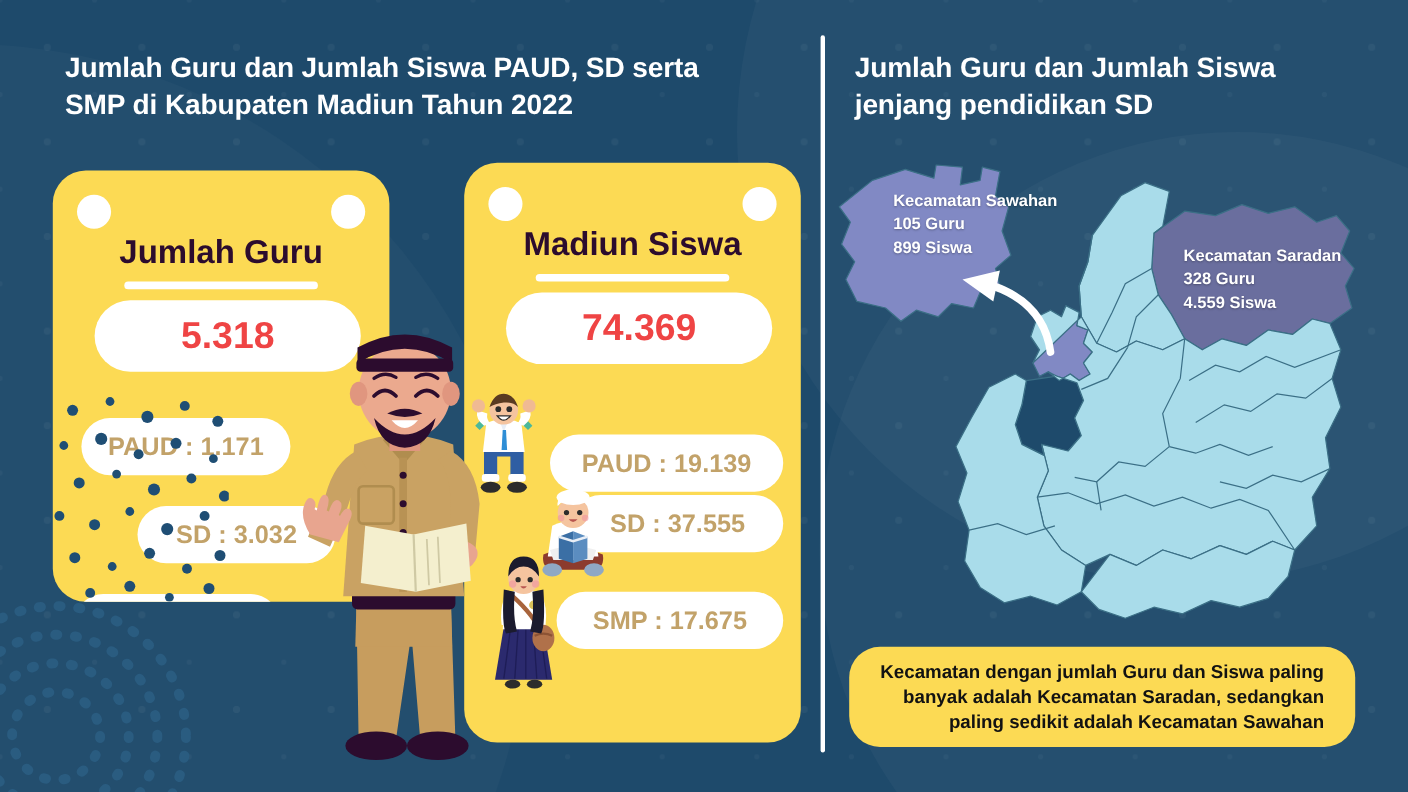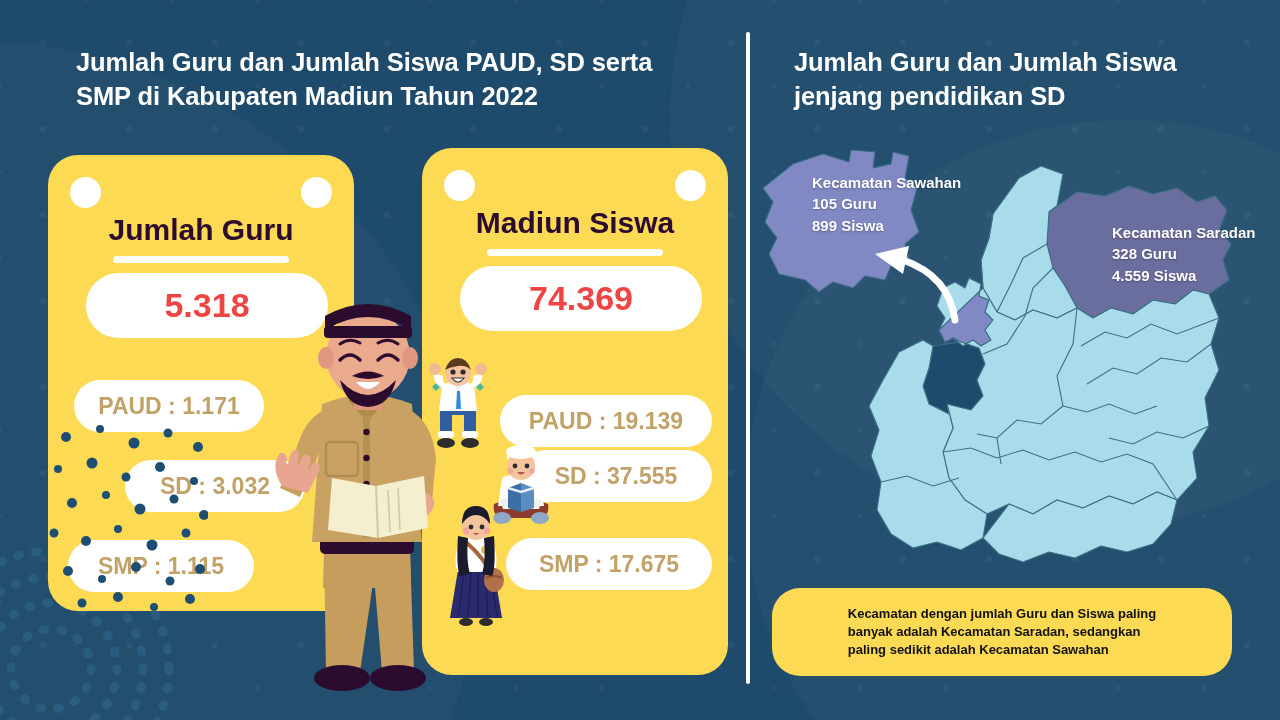--- a/index.html
+++ b/index.html
@@ -37,21 +37,21 @@
     width: 760px; height: 760px; border-radius: 50%;
     background: rgba(255,255,255,0.030);
     pointer-events: none;
   }
   #corner-rings {
     position: absolute; left: -74px; bottom: -74px;
     width: 250px; height: 250px; pointer-events: none;
   }
 
   
-  .head-row { position: absolute; display: flex; align-items: center; gap: 17px; }
+  .head-row { position: absolute; display: flex; align-items: center; }
   .head-bar { width: 9px; border-radius: 4px; background: #fcd94f; flex: none; }
   .head-text {
     color: #ffffff;
     font-size: 25.5px;
     font-weight: bold;
     line-height: 1.33;
     letter-spacing: -0.1px;
     white-space: pre-line;
   }
   #heading-left  { left: 50px;  top: 46px; width: 670px; }
@@ -63,21 +63,21 @@
     background: #ffffff;
   }
 
   
   .stat-card {
     position: absolute;
     background: #fcda54;
     border-radius: 30px;
     overflow: hidden;
   }
-  #card-guru  { left: 48px;  top: 155px; width: 306px; height: 456px; }
+  #card-guru  { left: 48px;  top: 155px; width: 306px; height: 392px; }
   #card-siswa { left: 422px; top: 148px; width: 306px; height: 527px; }
 
   .card-hole {
     position: absolute; top: 22px;
     width: 31px; height: 31px; border-radius: 50%;
     background: #ffffff;
   }
   .card-hole.left  { left: 22px; }
   .card-hole.right { right: 22px; }
 
@@ -139,35 +139,35 @@
   .map-label {
     position: absolute;
     color: #ffffff;
     font-size: 15px;
     font-weight: bold;
     line-height: 1.42;
     white-space: pre-line;
     text-shadow: 0 1px 2px rgba(0,0,0,0.30);
   }
   #map-label-sawahan { left: 812px; top: 172px; }
-  #map-label-saradan { left: 1076px; top: 222px; margin-left: 36px; }
+  #map-label-saradan { left: 1076px; top: 222px; }
 
   
   #map-note {
     position: absolute; left: 772px; top: 588px;
     width: 460px; min-height: 88px;
     background: #fcda54;
     border-radius: 28px;
     display: flex; align-items: center; justify-content: center;
     padding: 11px 17px;
     color: #121212;
-    font-size: 13px;
+    font-size: 17px;
     font-weight: bold;
     line-height: 1.36;
-    text-align: left;
+    text-align: right;
     white-space: pre-line;
   }
 </style>
 </head>
 <body>
 
 <div id="bg-dots"></div>
 <div id="bg-swoosh-right"></div>
 <div id="bg-swoosh-left"></div>
 <div id="bg-arc-map"></div>

